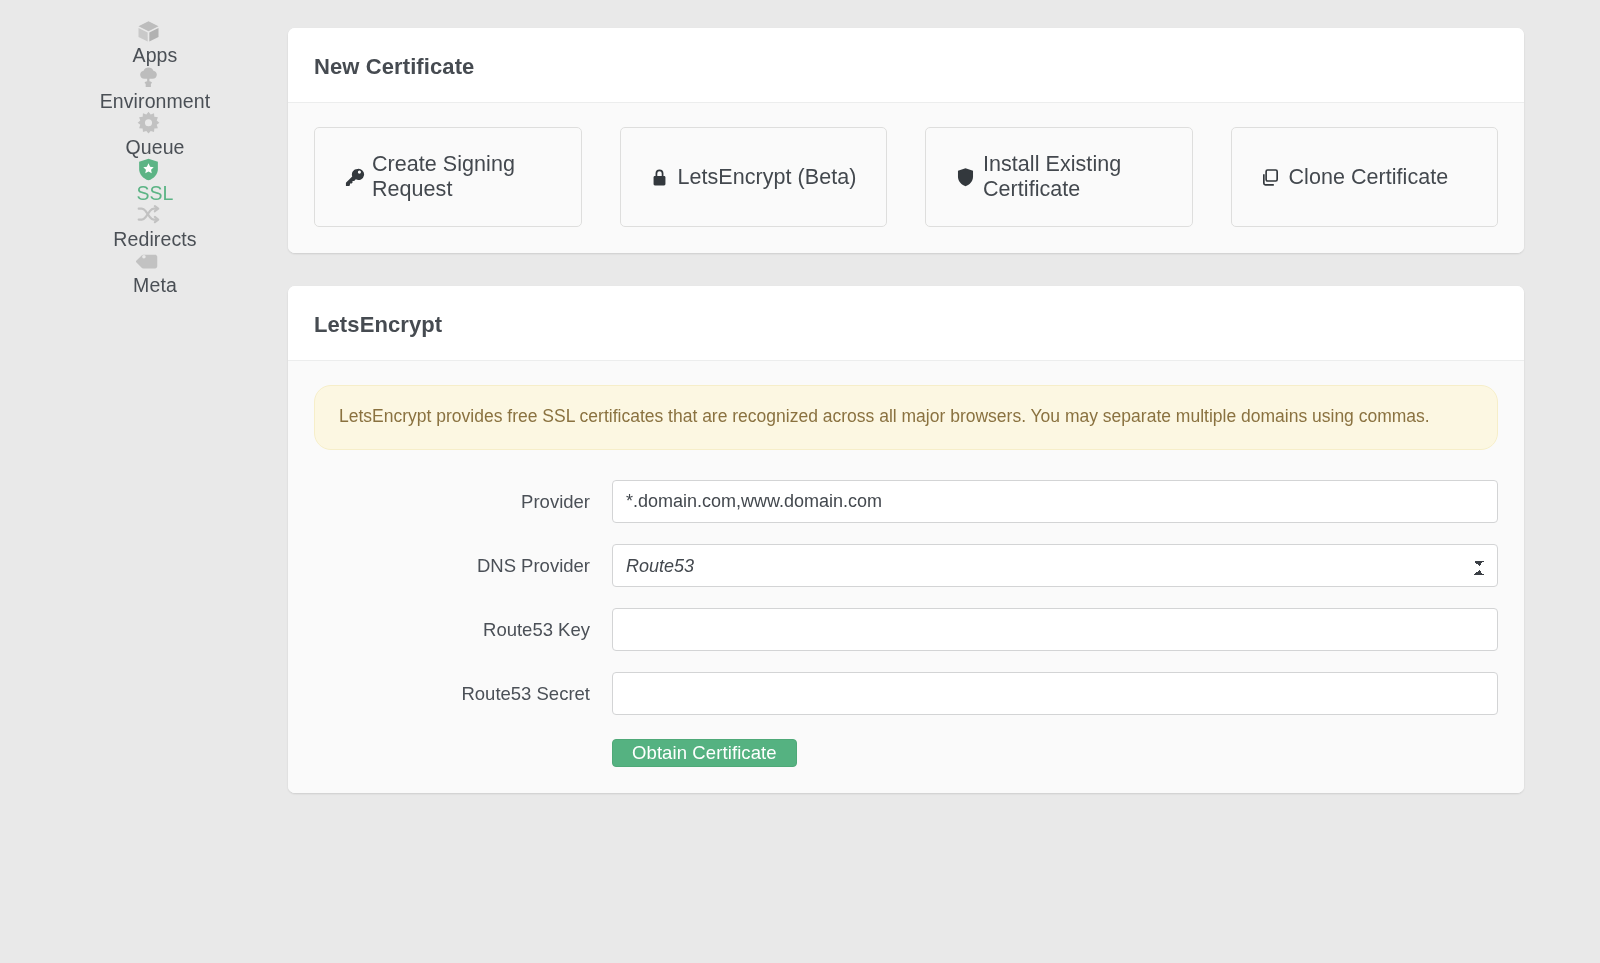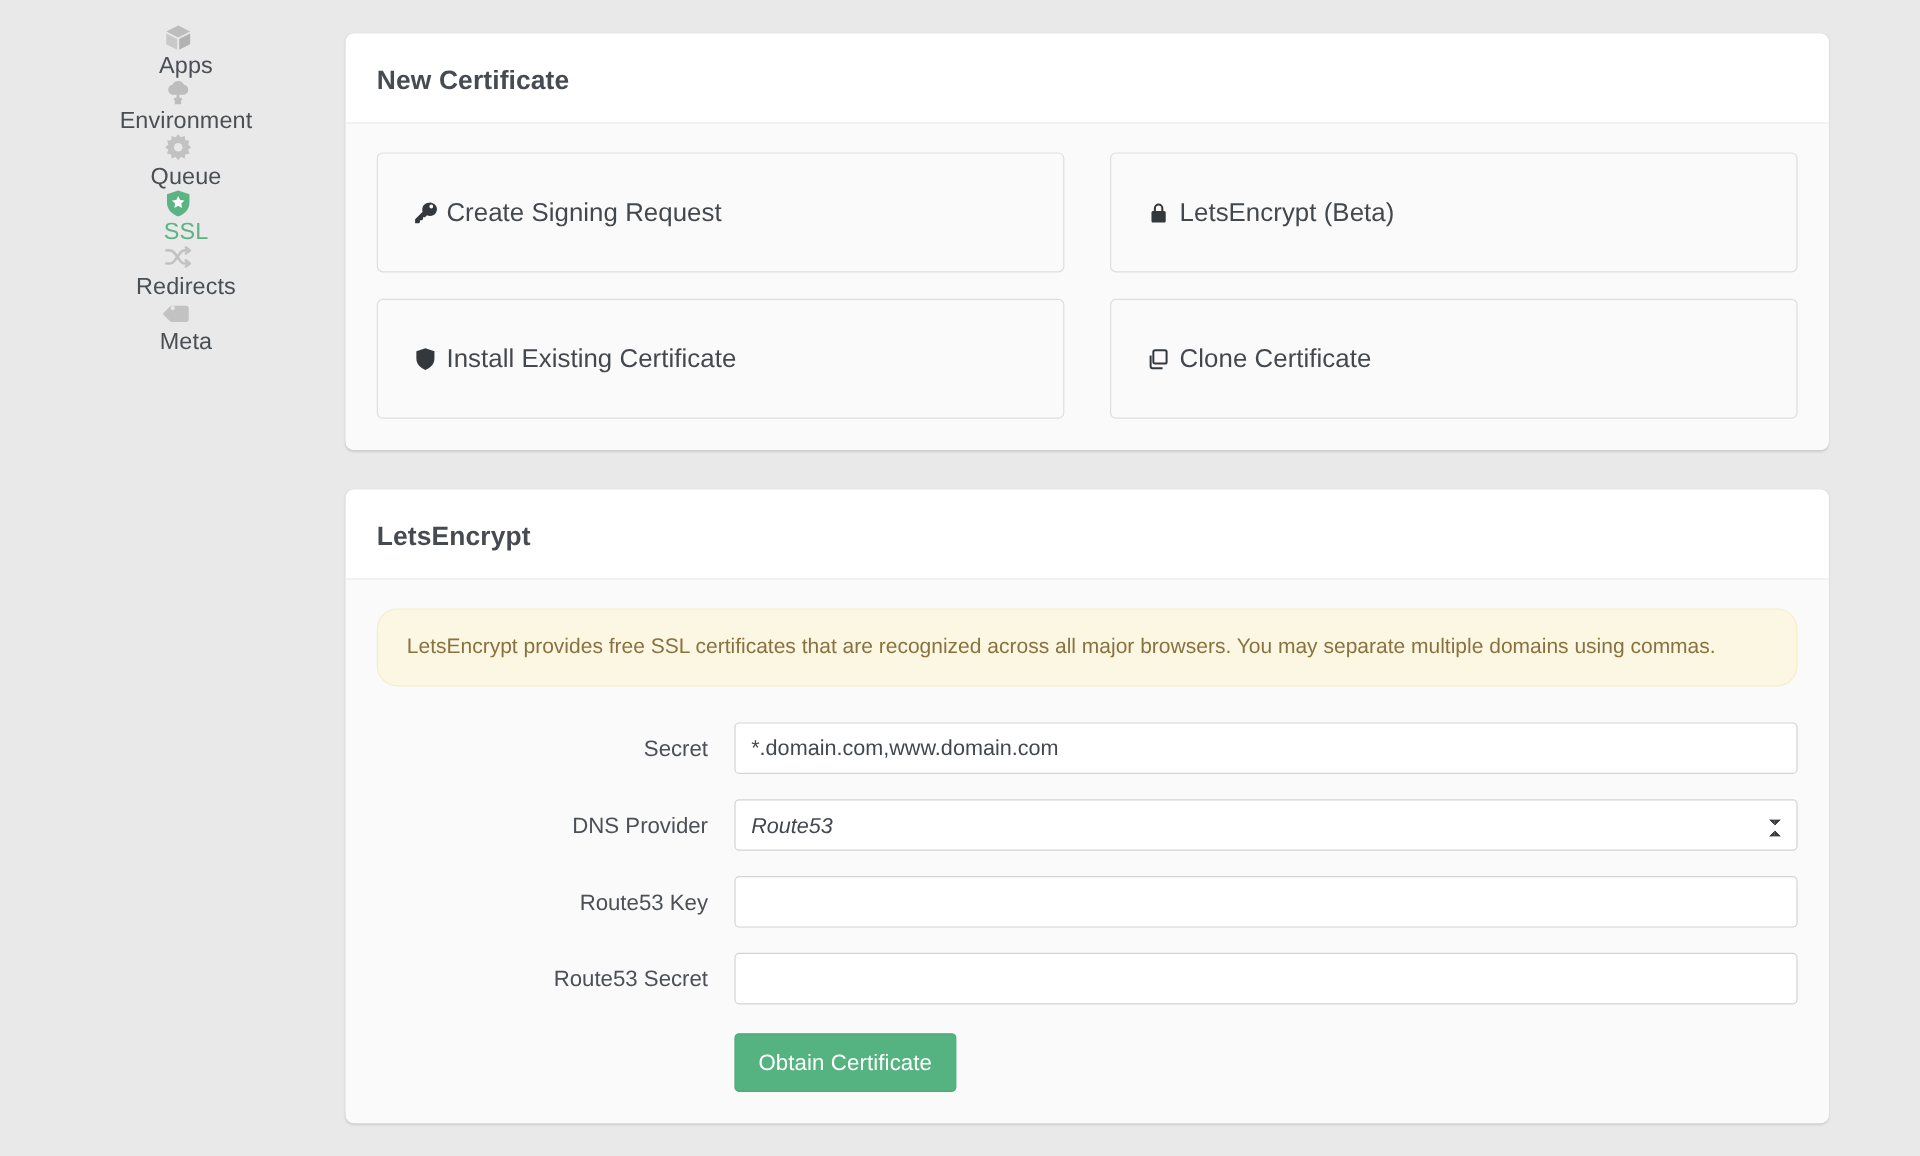--- a/index.html
+++ b/index.html
@@ -78,21 +78,21 @@
   }
   .panel-body {
     background: #fafafa;
     border-top: 1px solid #eceded;
     padding: 24px 26px 26px 26px;
   }
 
   
   .opt-grid {
     display: grid;
-    grid-template-columns: 1fr 1fr;
+    grid-template-columns: 1fr 1fr 1fr 1fr;
     gap: 22px 38px;
   }
   .opt-btn {
     display: flex;
     align-items: center;
     height: 100px;
     background: #fafafa;
     border: 1px solid #dededd;
     border-radius: 5px;
     padding-left: 28px;
@@ -176,21 +176,21 @@
   }
   .spacer { width: 298px; flex: none; }
   .btn-primary {
     background: #55b281;
     border: 1px solid #4fa978;
     border-radius: 4px;
     color: #fff;
     font-size: 18.5px;
     font-family: "Liberation Sans", "DejaVu Sans", sans-serif;
     padding: 0 19px;
-    height: 49px;
+    height: 28px;
     cursor: pointer;
     letter-spacing: 0.1px;
   }
 </style>
 </head>
 <body>
 
 <div class="page">
 
   <nav class="sidebar">
@@ -313,21 +313,21 @@
       <div class="panel-head">
         <div class="panel-title">LetsEncrypt</div>
       </div>
       <div class="panel-body">
 
         <div class="alert">LetsEncrypt provides free SSL certificates that are recognized across all major browsers. You may separate multiple domains using commas.</div>
 
         <form>
 
           <div class="form-row">
-            <label class="form-label">Secret</label>
+            <label class="form-label">Provider</label>
             <input class="form-ctrl" type="text" value="*.domain.com,www.domain.com" style="">
           </div>
 
           <div class="form-row">
             <label class="form-label">DNS Provider</label>
             <select class="form-ctrl">
               <option>Route53</option>
             </select>
           </div>
 

